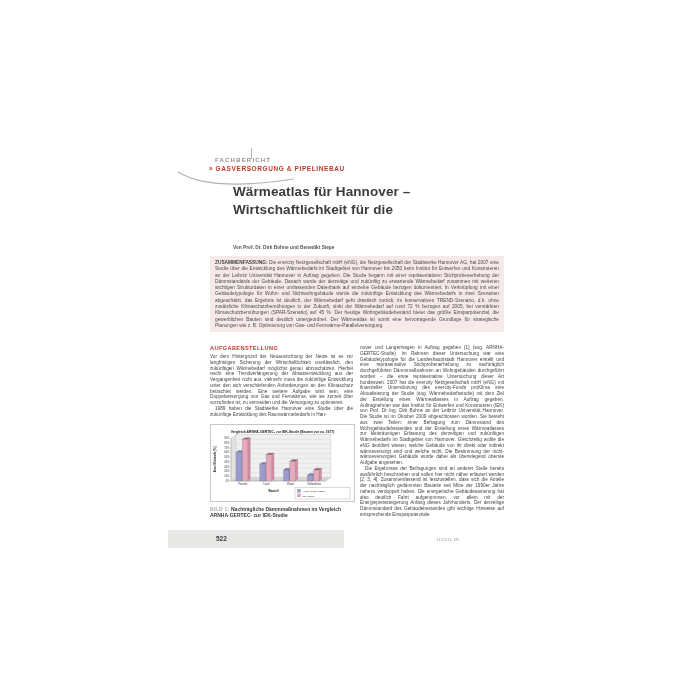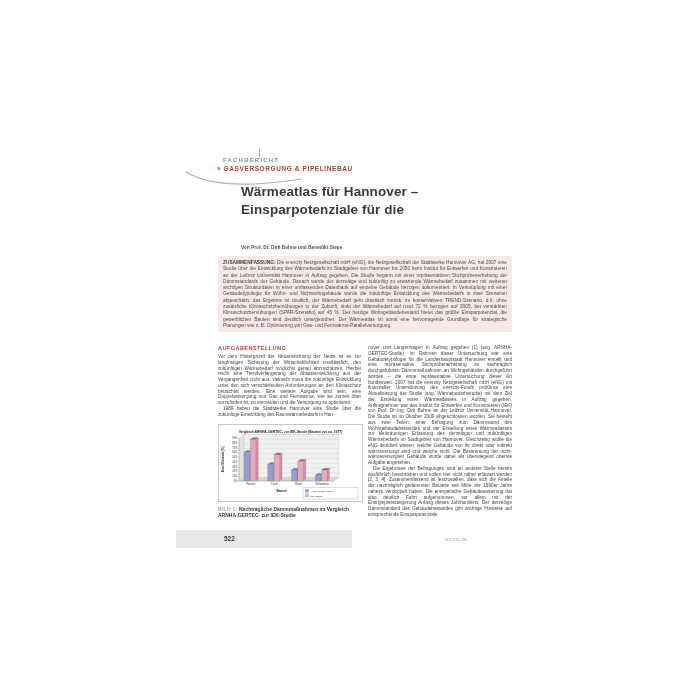--- a/index.html
+++ b/index.html
@@ -1,17 +1,17 @@
 <!DOCTYPE html>
 <html><head>
 <meta charset="utf-8">
 <style>
   html,body{margin:0;padding:0;background:#ffffff;}
   body{width:700px;height:700px;position:relative;font-family:"Liberation Sans",sans-serif;overflow:hidden;}
-  .page{position:absolute;left:176px;top:85px;width:340px;height:530px;background:#ffffff;}
+  .page{position:absolute;left:168px;top:85px;width:340px;height:530px;background:#ffffff;}
   .abs{position:absolute;}
 
   
   .tickline{left:83px;top:63px;width:1px;height:11px;background:#b5b5b5;}
   .kicker{left:47px;top:72px;font-size:6px;font-weight:600;letter-spacing:1.2px;color:#8f8f8f;}
   .section{left:41px;top:80px;font-size:6.5px;font-weight:700;letter-spacing:0.6px;color:#bf3a2e;}
   .arc{left:8px;top:86px;}
 
   
   .title{left:65px;top:98px;width:255px;font-size:13.5px;line-height:18px;font-weight:700;color:#3b3b3b;letter-spacing:0.1px;}
@@ -48,21 +48,21 @@
 
   <div class="abs tickline"></div>
   <div class="abs kicker">FACHBERICHT</div>
   <div class="abs section">» GASVERSORGUNG &amp; PIPELINEBAU</div>
   <svg class="abs arc" width="122" height="18" viewBox="0 0 122 18">
     <path d="M2,1 Q34,21 118,8" fill="none" stroke="#b2b2b2" stroke-width="1.1"></path>
   </svg>
 
   <div class="abs title">
     <div>Wärmeatlas für Hannover –</div>
-    <div>Einsparpotenziale für die</div>
+    <div>Wirtschaftlichkeit für die</div>
   </div>
 
   <div class="abs byline">Von Prof. Dr. Dirk Bohne und Benedikt Siepe</div>
 
   <div class="abs abstract">
     <p><b>ZUSAMMENFASSUNG:</b> <span>Die enercity Netzgesellschaft mbH (eNG), die Netzgesellschaft der Stadtwerke Hannover AG, hat 2007 eine Studie über die Entwicklung des Wärmebedarfs im Stadtgebiet von Hannover bis 2050 beim Institut für Entwerfen und Konstruieren an der Leibniz Universität Hannover in Auftrag gegeben. Die Studie begann mit einer repräsentativen Stichprobenerhebung der Dämmstandards der Gebäude. Danach wurde der derzeitige und zukünftig zu erwartende Wärmebedarf zusammen mit weiteren wichtigen Strukturdaten in einer umfassenden Datenbank auf einzelne Gebäude bezogen dokumentiert. In Verknüpfung mit einer Gebäudetypologie für Wohn- und Nichtwohngebäude wurde die zukünftige Entwicklung des Wärmebedarfs in zwei Szenarien abgeschätzt, das Ergebnis ist deutlich, der Wärmebedarf geht drastisch zurück: im konservativen TREND-Szenario, d.h. ohne zusätzliche Klimaschutzbemühungen in der Zukunft, sinkt der Wärmebedarf auf rund 72 % bezogen auf 2005, bei verstärkten Klimaschutzbemühungen (SPAR-Szenario) auf 45 %. Der heutige Wohngebäudebestand bietet das größte Einsparpotenzial, die gewerblichen Bauten sind deutlich untergeordnet. Der Wärmeatlas ist somit eine hervorragende Grundlage für strategische Planungen wie z. B. Optimierung von Gas- und Fernwärme-Parallelversorgung.</span></p>
   </div>
 
   <div class="col col-left">
     <h3>AUFGABENSTELLUNG</h3>

